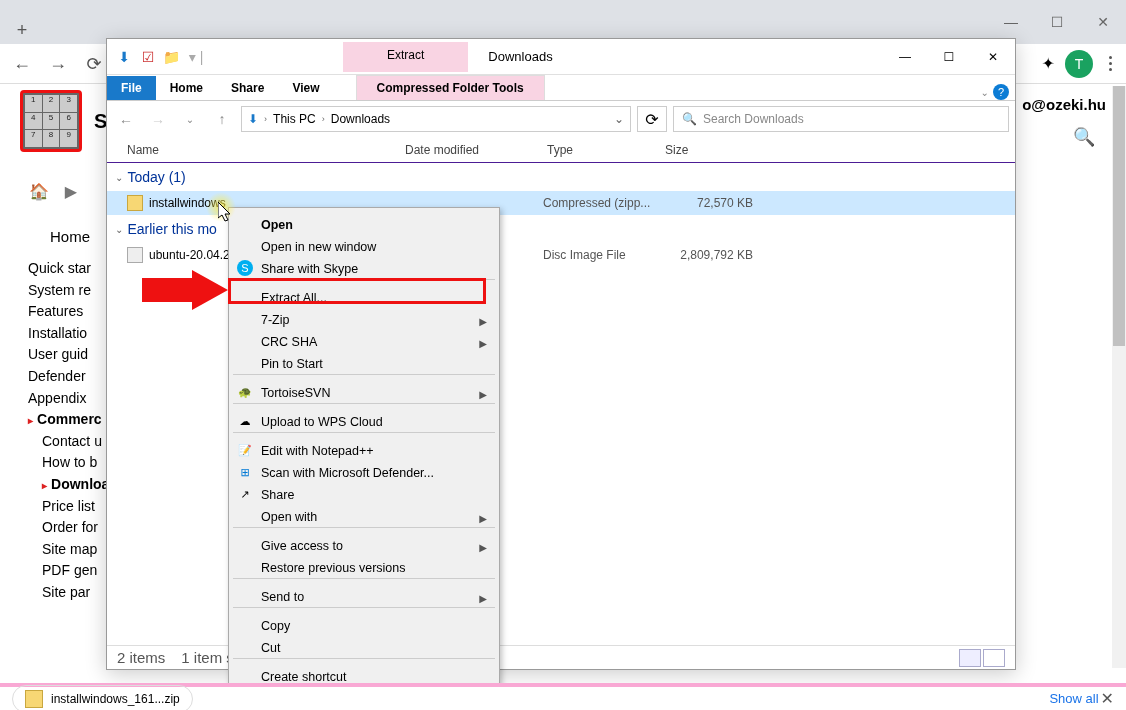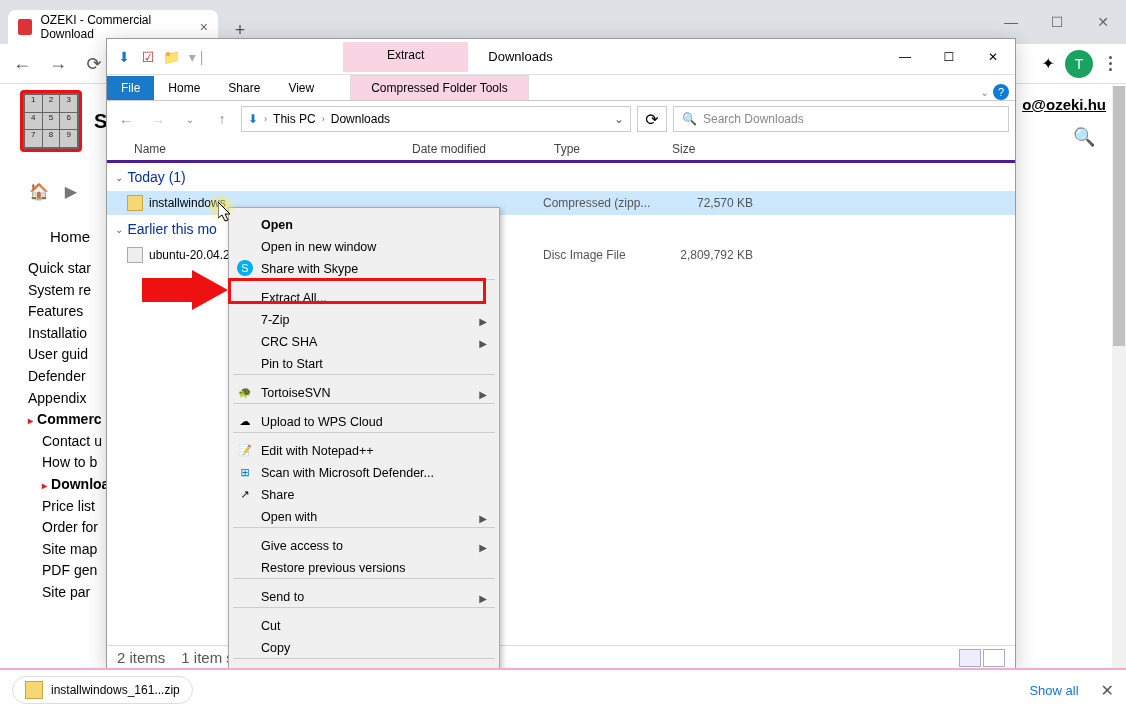--- a/index.html
+++ b/index.html
@@ -18,21 +18,21 @@
 .browser-toolbar .right-icons { margin-left: auto; display: flex; align-items: center; gap: 10px; }
 .avatar { width: 28px; height: 28px; border-radius: 50%; background: #1aa260; color: #fff; display: flex; align-items: center; justify-content: center; font-size: 14px; }
 .menu-dots { display: flex; flex-direction: column; gap: 3px; padding: 6px; }
 .menu-dots span { width: 3px; height: 3px; background: #555; border-radius: 50%; }
 
 
 .page-bg { position: absolute; left: 0; top: 84px; right: 0; bottom: 0; background: #fff; }
 .page-header { position: absolute; top: 90px; left: 20px; right: 10px; display: flex; align-items: center; gap: 12px; }
 .ozeki-logo { width: 62px; height: 62px; border: 3px solid #e11; background: #666; border-radius: 4px; display: grid; grid-template-columns: repeat(3,1fr); grid-template-rows: repeat(3,1fr); gap: 1px; padding: 2px; }
 .ozeki-logo div { background: #ccc; font-size: 8px; color: #222; text-align: center; }
-.page-email { position: absolute; right: 20px; top: 96px; font-size: 15px; font-weight: 600; text-decoration: underline; }
+.page-email { position: absolute; right: 20px; top: 96px; font-size: 15px; font-weight: 600; }
 .search-icon { position: absolute; right: 30px; top: 126px; font-size: 18px; color: #555; }
 
 .home-bar { position: absolute; left: 28px; top: 180px; display: flex; align-items: center; gap: 10px; }
 .home-bar .icon { width: 22px; height: 22px; display: flex; align-items: center; justify-content: center; color: #777; }
 .home-label { position: absolute; left: 50px; top: 228px; font-size: 15px; }
 .side-nav { position: absolute; left: 28px; top: 258px; font-size: 14px; line-height: 1.4; }
 .side-nav .item { padding: 1px 0; }
 .side-nav .sub { margin-left: 14px; }
 .side-nav .bullet::before { content: "▸"; color: #d22; margin-right: 4px; font-size: 10px; }
 .side-nav .current { font-weight: 700; }
@@ -42,36 +42,36 @@
 .exp-titlebar { height: 36px; display: flex; align-items: center; border-bottom: 1px solid #e0e0e0; }
 .qat { display: flex; gap: 6px; padding: 0 8px; align-items: center; }
 .qat .q { width: 18px; height: 18px; display: flex; align-items: center; justify-content: center; font-size: 14px; }
 .qat-sep { color: #aaa; font-size: 10px; }
 .pink-tab { background: #f9d4e3; height: 30px; padding: 6px 44px 0; font-size: 12px; margin-left: 130px; }
 .exp-title { font-size: 13px; margin-left: 20px; }
 .win-ctrls { margin-left: auto; display: flex; }
 .win-ctrls div { width: 44px; height: 30px; display: flex; align-items: center; justify-content: center; font-size: 12px; }
 
 .ribbon { height: 26px; display: flex; align-items: flex-end; border-bottom: 1px solid #ccc; font-size: 12px; }
-.ribbon .rtab { padding: 5px 14px; }
+.ribbon .rtab { padding: 5px 14px; font-weight: bold; }
 .ribbon .rtab.active { background: #1979ca; color: #fff; }
 .ribbon .pink { background: #f9d4e3; padding: 5px 20px; border: 1px solid #ddd; border-bottom: none; margin-left: 22px; }
 .ribbon .right { margin-left: auto; display: flex; align-items: center; gap: 4px; padding-right: 6px; }
 .help-circle { width: 16px; height: 16px; border-radius: 50%; background: #0c7cd5; color: #fff; font-size: 11px; display: flex; align-items: center; justify-content: center; }
 
 .addr-bar { height: 36px; display: flex; align-items: center; padding: 0 6px; gap: 6px; }
 .addr-btn { width: 26px; height: 26px; display: flex; align-items: center; justify-content: center; color: #888; font-size: 14px; }
 .addr-path { flex: 1; height: 26px; border: 1px solid #ccc; display: flex; align-items: center; padding: 0 6px; font-size: 12px; gap: 6px; }
 .addr-path .seg { display: flex; align-items: center; gap: 4px; }
 .addr-path .chev { color: #666; font-size: 9px; }
 .addr-path .drop { margin-left: auto; color: #666; }
 .refresh-btn { width: 30px; height: 26px; border: 1px solid #ccc; display: flex; align-items: center; justify-content: center; }
 .search-box { width: 336px; height: 26px; border: 1px solid #ccc; display: flex; align-items: center; padding: 0 8px; font-size: 12px; color: #888; gap: 6px; }
 
-.col-headers { height: 26px; display: flex; align-items: center; border-bottom: 3px solid #4c1d95; font-size: 12px; color: #444; padding-left: 21px; }
+.col-headers { height: 26px; display: flex; align-items: center; border-bottom: 1px solid #4c1d95; font-size: 12px; color: #444; padding-left: 14px; }
 .col-headers .col { padding: 0 6px; }
 .col-name { width: 278px; }
 .col-date { width: 142px; }
 .col-type { width: 118px; }
 .col-size { width: 100px; text-align: left; }
 
 .file-area { position: relative; }
 .group-row { padding: 6px 8px; font-size: 14px; color: #003399; display: flex; align-items: center; gap: 4px; }
 .group-row .chev { font-size: 10px; color: #666; }
 .file-row { height: 24px; display: flex; align-items: center; font-size: 12px; padding-left: 20px; }
@@ -97,39 +97,34 @@
 .ctx-highlight { position: absolute; left: 228px; top: 278px; width: 258px; height: 26px; border: 3px solid #e11; pointer-events: none; }
 
 
 .red-arrow { position: absolute; left: 142px; top: 270px; }
 
 
 .cursor { position: absolute; left: 218px; top: 202px; z-index: 50; pointer-events: none; }
 .cursor-hl { position: absolute; left: 206px; top: 192px; width: 30px; height: 30px; background: radial-gradient(circle, rgba(255,235,60,0.8) 0%, rgba(255,235,60,0) 70%); border-radius: 50%; z-index: 49; pointer-events: none; }
 
 
-.dl-shelf { position: absolute; left: 0; right: 0; bottom: 0; height: 42px; background: #fff; border-top: 2px solid #f9a8d4; display: flex; align-items: center; padding: 0 12px; }
+.dl-shelf { position: absolute; left: 0; right: 0; bottom: 0; height: 27px; background: #fff; border-top: 4px solid #f9a8d4; display: flex; align-items: center; padding: 0 12px; }
 .dl-item { display: flex; align-items: center; gap: 8px; border: 1px solid #ddd; border-radius: 14px; padding: 4px 12px; font-size: 12px; }
 .dl-item .dicon { width: 18px; height: 18px; background: #f7d774; border: 1px solid #c9a73f; }
-.dl-shelf .showall { margin-left: auto; color: #1a73e8; font-size: 13px; margin-right: 22px; }
+.dl-shelf .showall { margin-left: auto; color: #1a73e8; font-size: 13px; margin-right: 2px; }
 .dl-shelf .xbtn { font-size: 16px; color: #555; }
 
 
 .scrollbar-hint { position: absolute; right: 0; top: 86px; bottom: 42px; width: 14px; background: #f1f1f1; }
 .scrollbar-thumb { position: absolute; right: 1px; top: 0; width: 12px; height: 260px; background: #c1c1c1; }
 </style>
 </head>
 <body>
 
 <div class="browser-top">
-  <div class="tab">
-    <div class="tab-favicon"></div>
-    <span>OZEKI - Commercial Download</span>
-    <span class="tab-close">×</span>
-  </div>
   <div class="new-tab">+</div>
   <div class="browser-ctrls">
     <div>—</div>
     <div>☐</div>
     <div>✕</div>
   </div>
 </div>
 <div class="browser-toolbar">
   <div class="nav-btn">←</div>
   <div class="nav-btn">→</div>
@@ -345,24 +340,24 @@
   <div class="ctx-item">
       <span>Restore previous versions</span>
     </div>
   <div class="ctx-sep"></div>
   <div class="ctx-item">
       <span>Send to</span>
       <span class="arrow">▶</span>
     </div>
   <div class="ctx-sep"></div>
   <div class="ctx-item">
+      <span>Copy</span>
+    </div>
+  <div class="ctx-item">
       <span>Cut</span>
-    </div>
-  <div class="ctx-item">
-      <span>Copy</span>
     </div>
   <div class="ctx-sep"></div>
   <div class="ctx-item">
       <span>Create shortcut</span>
     </div>
   <div class="ctx-item">
       <span>Delete</span>
     </div>
 </div>
 

